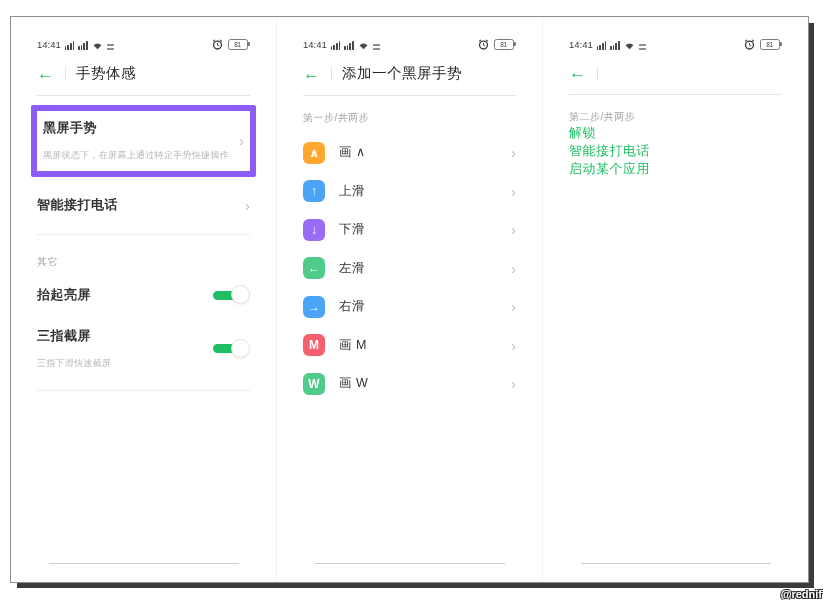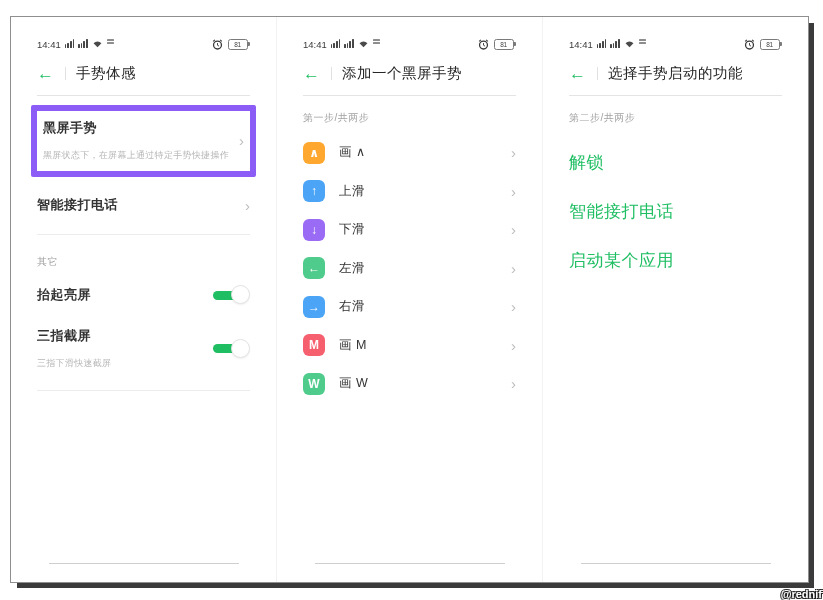--- a/index.html
+++ b/index.html
@@ -17,21 +17,21 @@
     background:#fff;
     border:1px solid #8f8f8f;
     box-shadow:6px 6px 0 -1px #3b3b3b;
     display:flex;
   }
   .screen{flex:1; padding:20px 26px 0; position:relative;}
   .screen + .screen{border-left:1px solid #f2f2f2;}
 
   
   .statusbar{display:flex; align-items:center; height:14px; color:#3a3a3a; font-size:9.5px;}
-  .sb-left{display:flex; align-items:flex-start; gap:4px;}
+  .sb-left{display:flex; align-items:flex-end; gap:4px;}
   .sb-right{margin-left:auto; display:flex; align-items:center; gap:5px;}
   .sig{display:inline-flex; align-items:flex-end; gap:1px; height:9px;}
   .sig b{display:block; width:1.6px; background:#474747; border-radius:0.5px;}
   .sig b:nth-child(1){height:3.5px}.sig b:nth-child(2){height:5px}
   .sig b:nth-child(3){height:6.5px}.sig b:nth-child(4){height:8.5px}
   .netspeed{display:inline-flex; flex-direction:column; gap:1.5px;}
   .netspeed i{display:block; width:7px; height:2px; background:#8d8d8d; border-radius:0.5px;}
   .battwrap{display:flex; align-items:center;}
   .batt{width:20px; height:11px; border:1px solid #7a7a7a; border-radius:2.5px;
         display:flex; align-items:center; justify-content:center;
@@ -64,21 +64,21 @@
 
   
   .step{font-size:10px; color:#a2a2a2; margin-top:15px; letter-spacing:0.5px;}
   .g-row{display:flex; align-items:center; height:22px; margin-top:16.5px;}
   .g-row:first-of-type{margin-top:12px;}
   .g-icon{width:22px; height:22px; border-radius:6px; color:#fff; font-weight:700; font-size:12px;
           display:flex; align-items:center; justify-content:center; flex:0 0 22px;}
   .g-label{margin-left:14px; font-size:12.5px; color:#333; font-weight:500; letter-spacing:0.5px;}
 
   
-  .opt{font-size:17px; color:var(--green); font-weight:500; letter-spacing:0.5px; margin-top:26px; cursor:pointer;}
+  .opt{font-size:13px; color:var(--green); font-weight:500; letter-spacing:0.5px; cursor:pointer;}
   .opt:first-of-type{margin-top:22px;}
 
   .home-line{position:absolute; bottom:18px; left:50%; transform:translateX(-50%);
              width:190px; height:1px; background:#cfcfcf;}
 
   .watermark{position:absolute; right:1px; bottom:0; font-size:11px; font-weight:700; color:#fff;
              text-shadow:-1px -1px 0 #1e1e1e, 1px -1px 0 #1e1e1e, -1px 1px 0 #1e1e1e, 1px 1px 0 #1e1e1e;}
 </style>
 </head>
 <body>
@@ -289,21 +289,20 @@
         <span class="battwrap">
           <span class="batt">81</span>
           <span class="battnub"></span>
         </span>
       </div>
     </div>
 
     <header class="appbar">
       <span class="back">←</span>
       <span class="appbar-sep"></span>
-      <h1>选择手势启动的功能</h1>
     </header>
     <div class="hr"></div>
 
     <div class="step">第二步/共两步</div>
 
     <div class="opt">解锁</div>
     <div class="opt">智能接打电话</div>
     <div class="opt">启动某个应用</div>
 
     <div class="home-line"></div>

